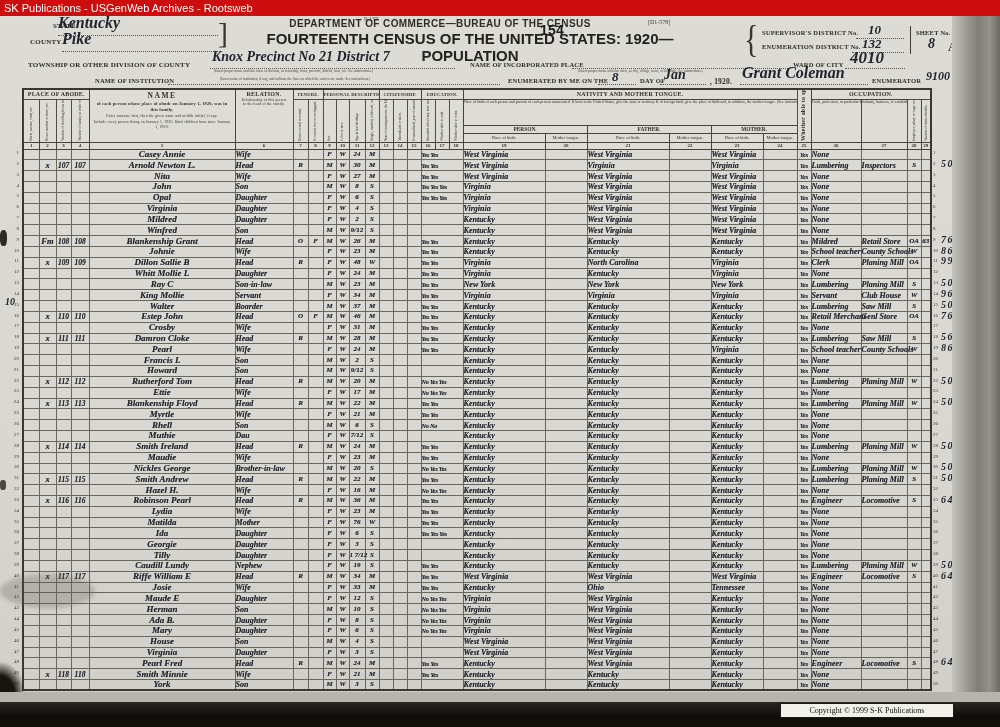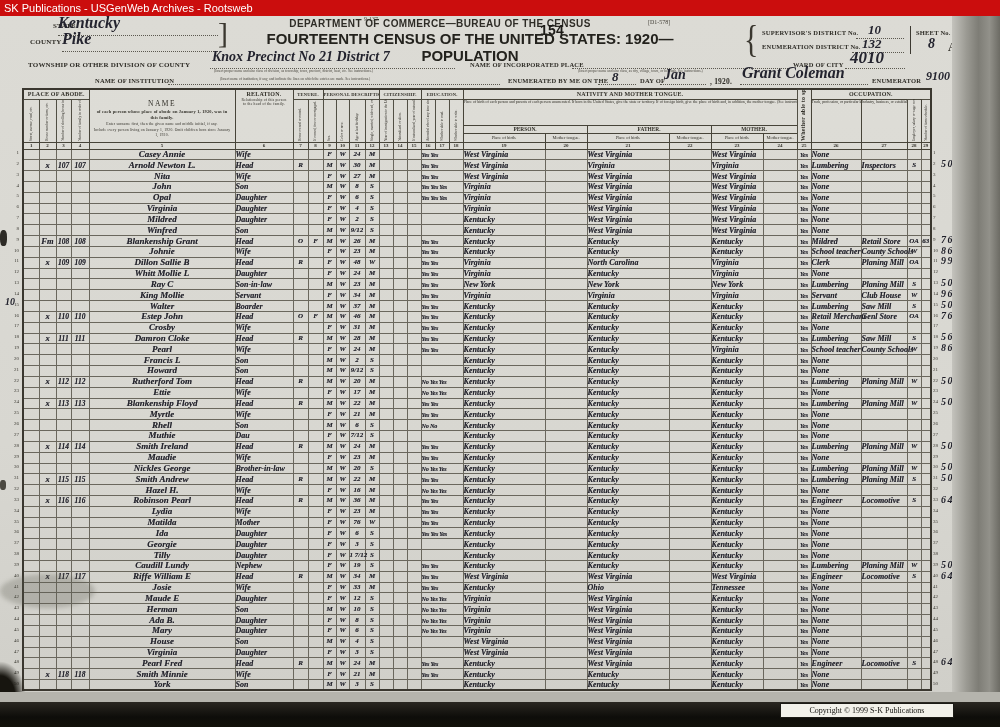--- a/index.html
+++ b/index.html
@@ -26,21 +26,21 @@
     white-space:nowrap;box-sizing:border-box;font-family:"Liberation Serif",serif;}
   .census thead th{border-color:#474439;color:#312f28;background:rgba(255,255,255,.06);}
   .census td{height:10.84px;overflow:visible;vertical-align:middle;line-height:9px;}
   .hA th{height:10px;font-size:6px;font-weight:bold;text-align:center;letter-spacing:.2px;}
   .hA th.gsmall{font-size:4.6px;}
   .hB th{height:26px;}
   .hC th{height:8px;font-size:5.4px;font-weight:bold;text-align:center;}
   .hD th{height:9px;font-size:4.4px;font-weight:normal;text-align:center;}
   .hE th{height:7px;font-size:5px;font-weight:bold;text-align:center;line-height:6px;}
   .name-h{vertical-align:top;}
-  .nt{font-size:7.5px;font-weight:normal;letter-spacing:1.5px;text-align:center;padding-top:9px;}
+  .nt{font-size:7.5px;font-weight:bold;letter-spacing:1.5px;text-align:center;padding-top:1px;}
   .nts{font-size:6px;font-weight:bold;text-align:center;padding-top:1px;}
   .nd{font-size:4.4px;font-weight:bold;white-space:normal;line-height:1.25;padding:1px 4px;text-align:center;}
   .nd2{font-size:3.7px;font-weight:normal;white-space:normal;line-height:1.2;padding:1px 4px;text-align:center;}
   .rot{writing-mode:vertical-rl;transform:rotate(180deg);font-size:3.5px;font-weight:normal;
        white-space:normal;line-height:1.2;text-align:left;padding:1px 0;}
   .natnote{font-size:3.9px;font-weight:normal;white-space:normal;line-height:1.25;
            vertical-align:top;text-align:center;padding:1px 6px;}
   .occh{font-size:3.8px;font-weight:normal;white-space:normal;line-height:1.2;
         vertical-align:top;text-align:center;padding:1px 2px;}
   

